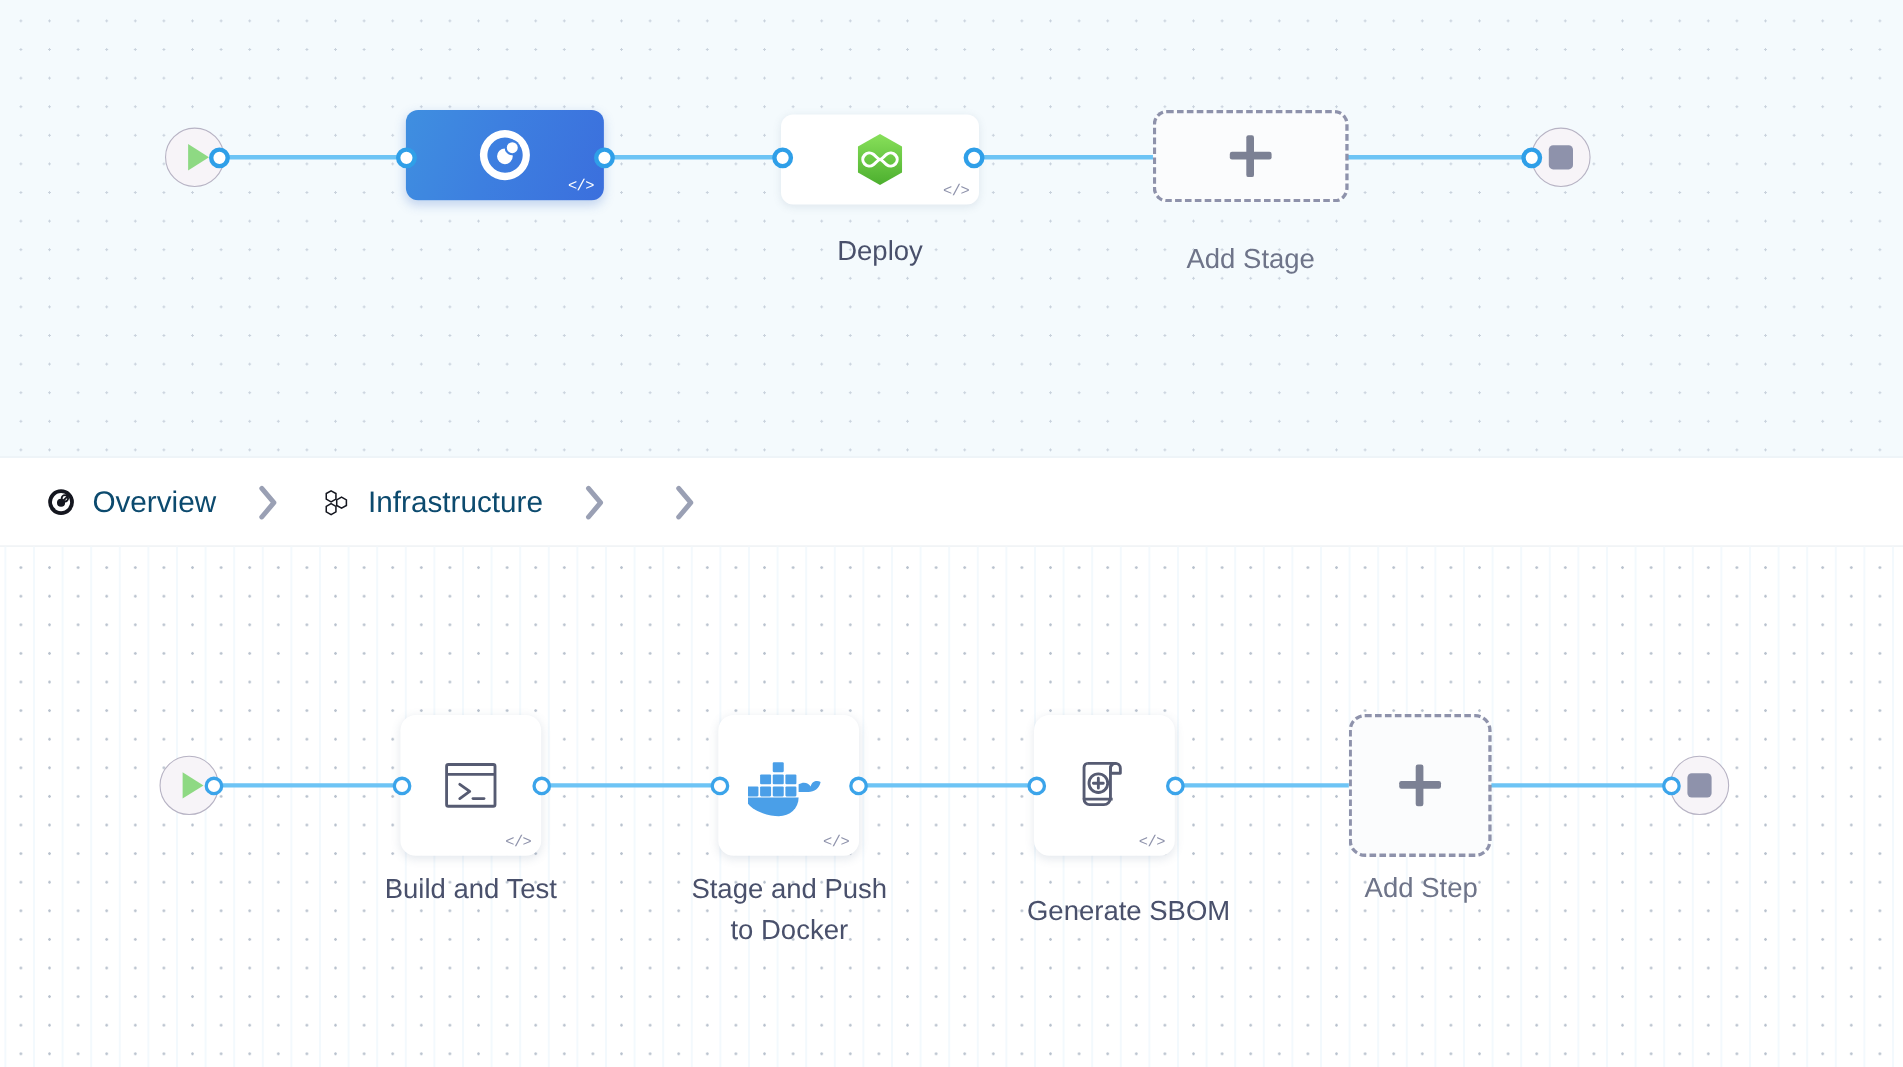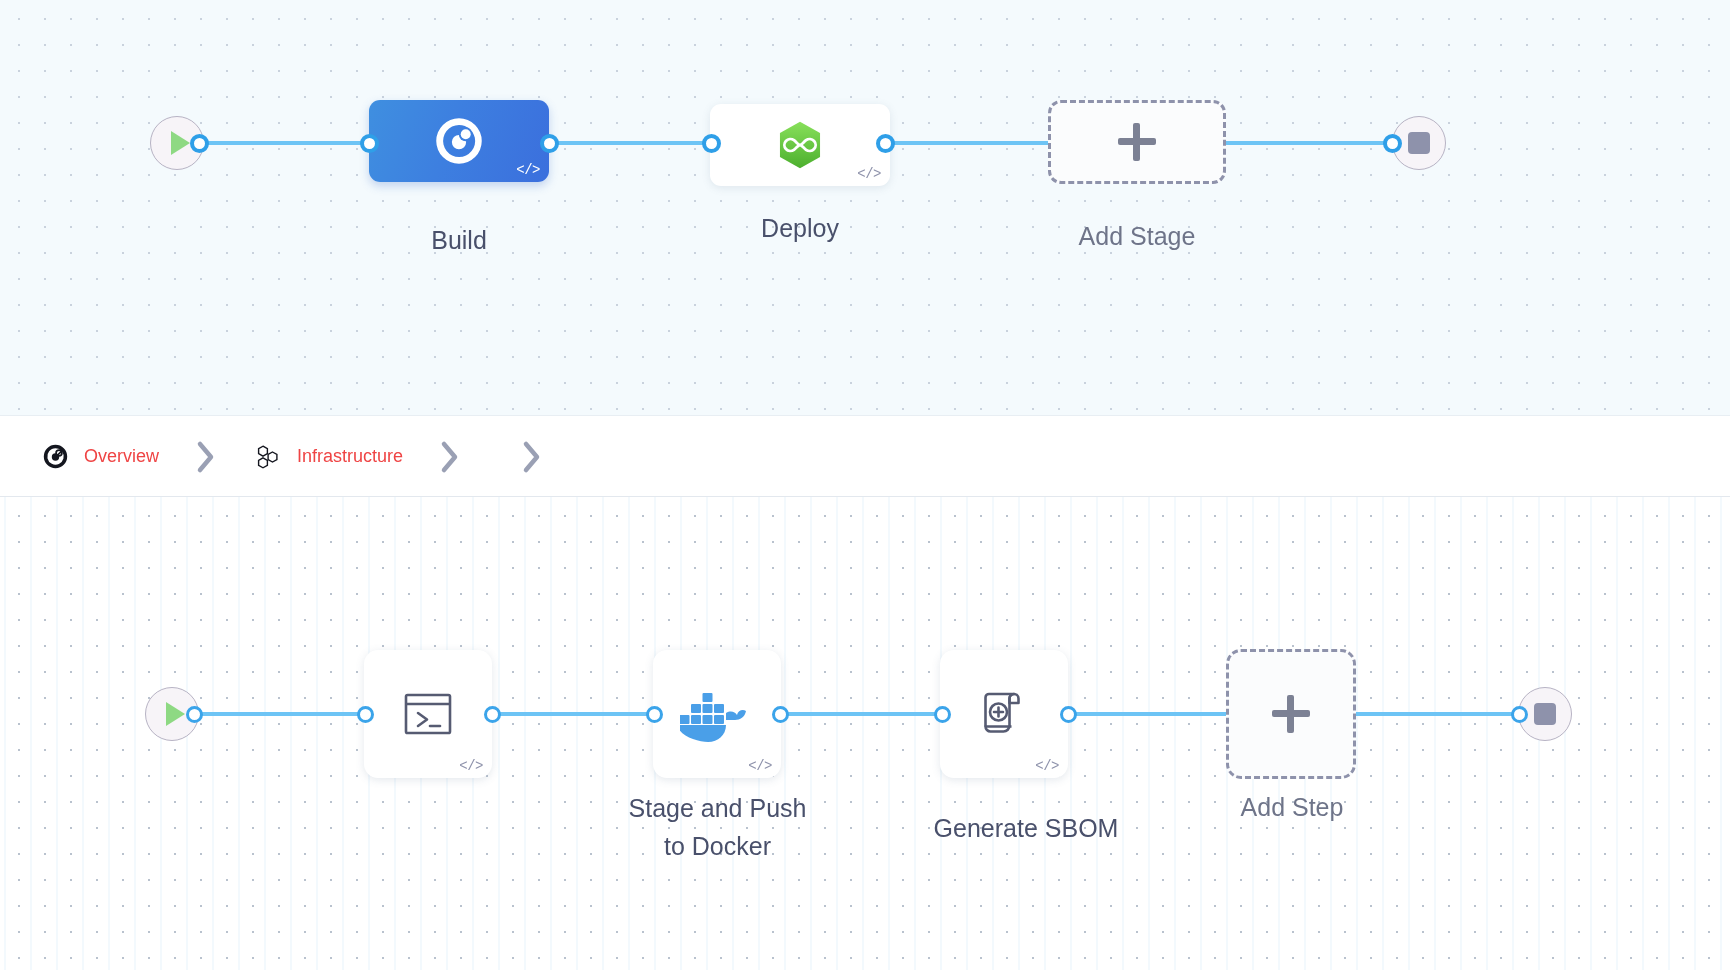--- a/index.html
+++ b/index.html
@@ -165,21 +165,21 @@
     border-bottom: 1px solid #e3e8ee;
   }
   .tab {
     display: flex; align-items: center; gap: 14px;
     height: 80px;
     padding: 0 6px;
     position: relative;
     cursor: pointer;
   }
   .tab:first-child { margin-left: 34px; }
-  .tab-label { font-size: 18px; color: #ef4444; }
+  .tab-label { font-size: 27px; color: #0c4a6e; }
   .tab.active .tab-label { font-weight: bold; }
   .tab.active::after {
     content: "";
     position: absolute;
     left: -30px; right: -30px; bottom: 0;
     height: 5px; background: #1a6ec0; border-radius: 2px;
   }
   .tab-sep {
     width: 82px;
     display: flex; align-items: center; justify-content: center;
@@ -207,21 +207,20 @@
     <div class="stage stage-build" style="left:369px; top:100px;">
       <svg width="52" height="52" viewBox="0 0 48 48">
         <path fill="#ffffff" d="M24 3a21 21 0 1 0 21 21 21 21 0 0 0-21-21zm0 6.2a14.8 14.8 0 0 1 10.1 4l-6.4 6.4a6.4 6.4 0 0 0-3.7-1.2 6.6 6.6 0 1 0 6.6 6.6 6.4 6.4 0 0 0-1.2-3.7l6.4-6.4A14.8 14.8 0 1 1 24 9.2z"></path>
         <circle cx="30.2" cy="17.8" r="6.4" fill="#3d7fe0"></circle>
         <circle cx="30.2" cy="17.8" r="4.6" fill="#ffffff"></circle>
       </svg>
       <span class="code-badge on-blue">&lt;/&gt;</span>
     </div>
     <div class="dot" style="left:360px; top:134px;"></div>
     <div class="dot" style="left:540px; top:134px;"></div>
-    <div class="node-label" style="left:369px; top:222px; width:180px;">Build</div>
 
     <div class="stage stage-white" style="left:710px; top:104px;">
       <svg width="52" height="52" viewBox="0 0 48 48">
         <defs>
           <linearGradient id="cdg" x1="0" y1="0" x2="0" y2="1">
             <stop offset="0%" stop-color="#88e05a"></stop>
               <stop offset="100%" stop-color="#4caf2e"></stop>
           </linearGradient>
         </defs>
         <path fill="url(#cdg)" d="M24 2.5 42.5 13v22L24 45.5 5.5 35V13z"></path>
@@ -305,20 +304,21 @@
       <svg width="64" height="64" viewBox="0 0 64 64" fill="none" stroke="#565b72" stroke-width="2.6">
         <rect x="10" y="13" width="44" height="38" rx="1.6"></rect>
         <path d="M10 22h44"></path>
         <path d="M22 31l9 6.5-9 6.5" stroke-linecap="round" stroke-linejoin="round"></path>
         <path d="M34 44h10" stroke-linecap="round"></path>
       </svg>
       <span class="code-badge">&lt;/&gt;</span>
     </div>
     <div class="dot-sm" style="left:357px; top:209px;"></div>
     <div class="dot-sm" style="left:484px; top:209px;"></div>
+    <div class="node-label" style="left:314px; top:293px; width:228px;">Build and Test</div>
 
     <div class="step" style="left:653px; top:153px;">
       <svg width="74" height="60" viewBox="0 0 74 60">
         <g fill="#4a9fe8">
           <rect x="22.5" y="9" width="10" height="9" rx="1"></rect>
           <rect x="11" y="20" width="10" height="9" rx="1"></rect>
           <rect x="22.5" y="20" width="10" height="9" rx="1"></rect>
           <rect x="34" y="20" width="10" height="9" rx="1"></rect>
           <rect x="-0.5" y="31" width="10" height="9" rx="1"></rect>
           <rect x="11" y="31" width="10" height="9" rx="1"></rect>

